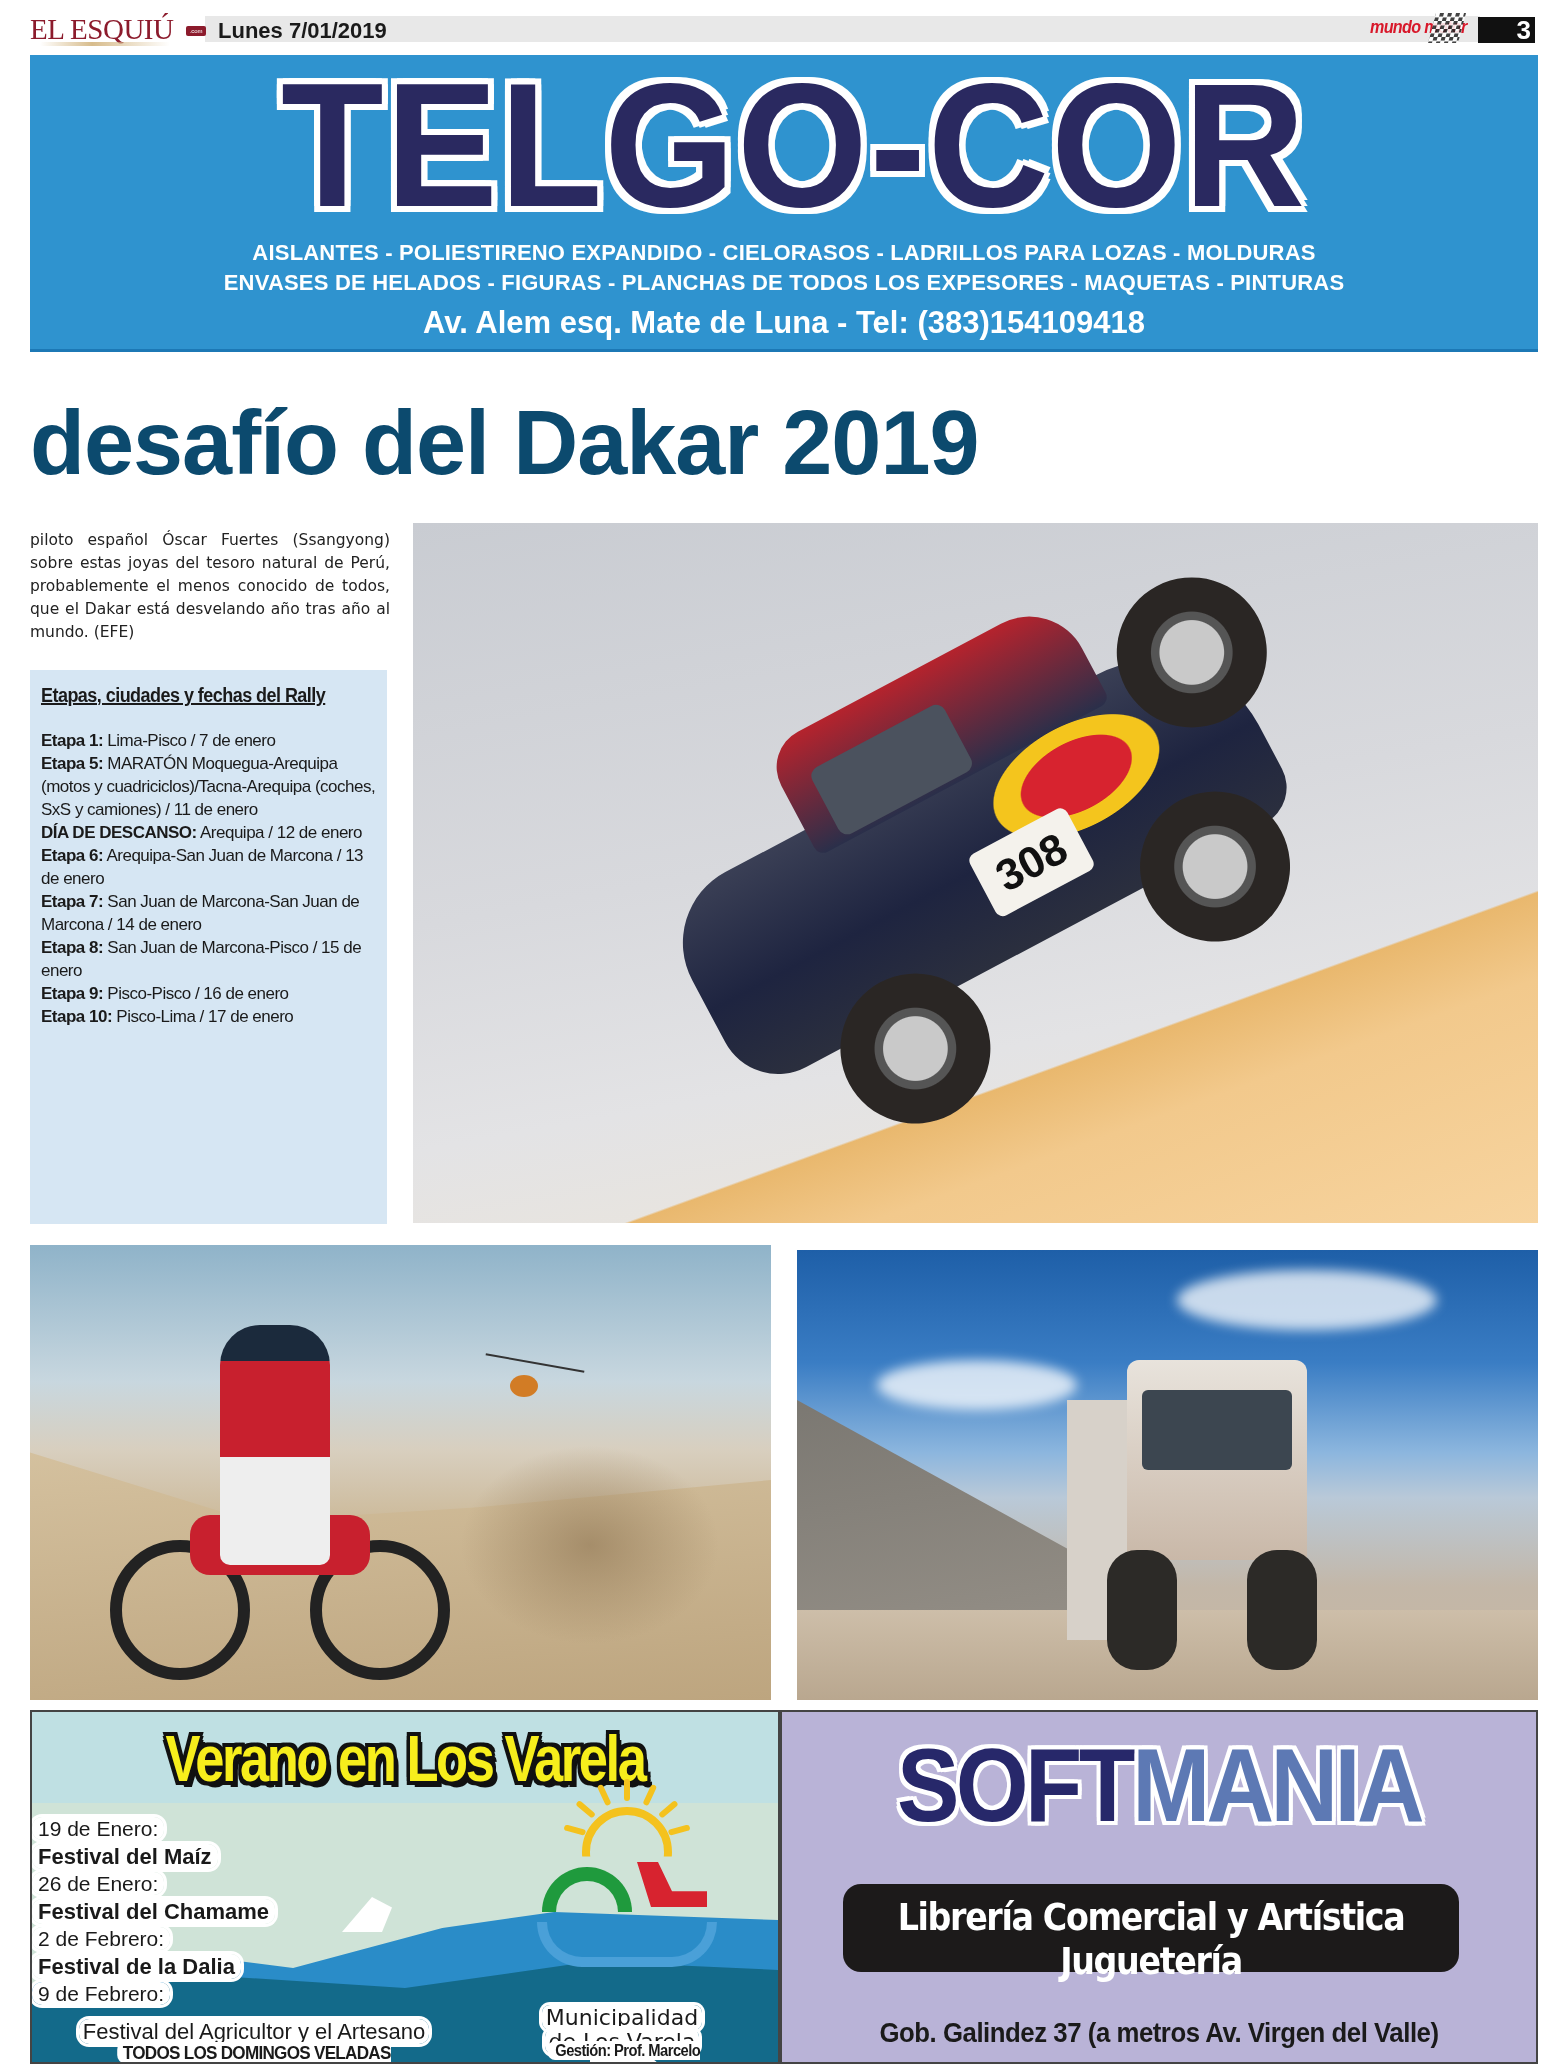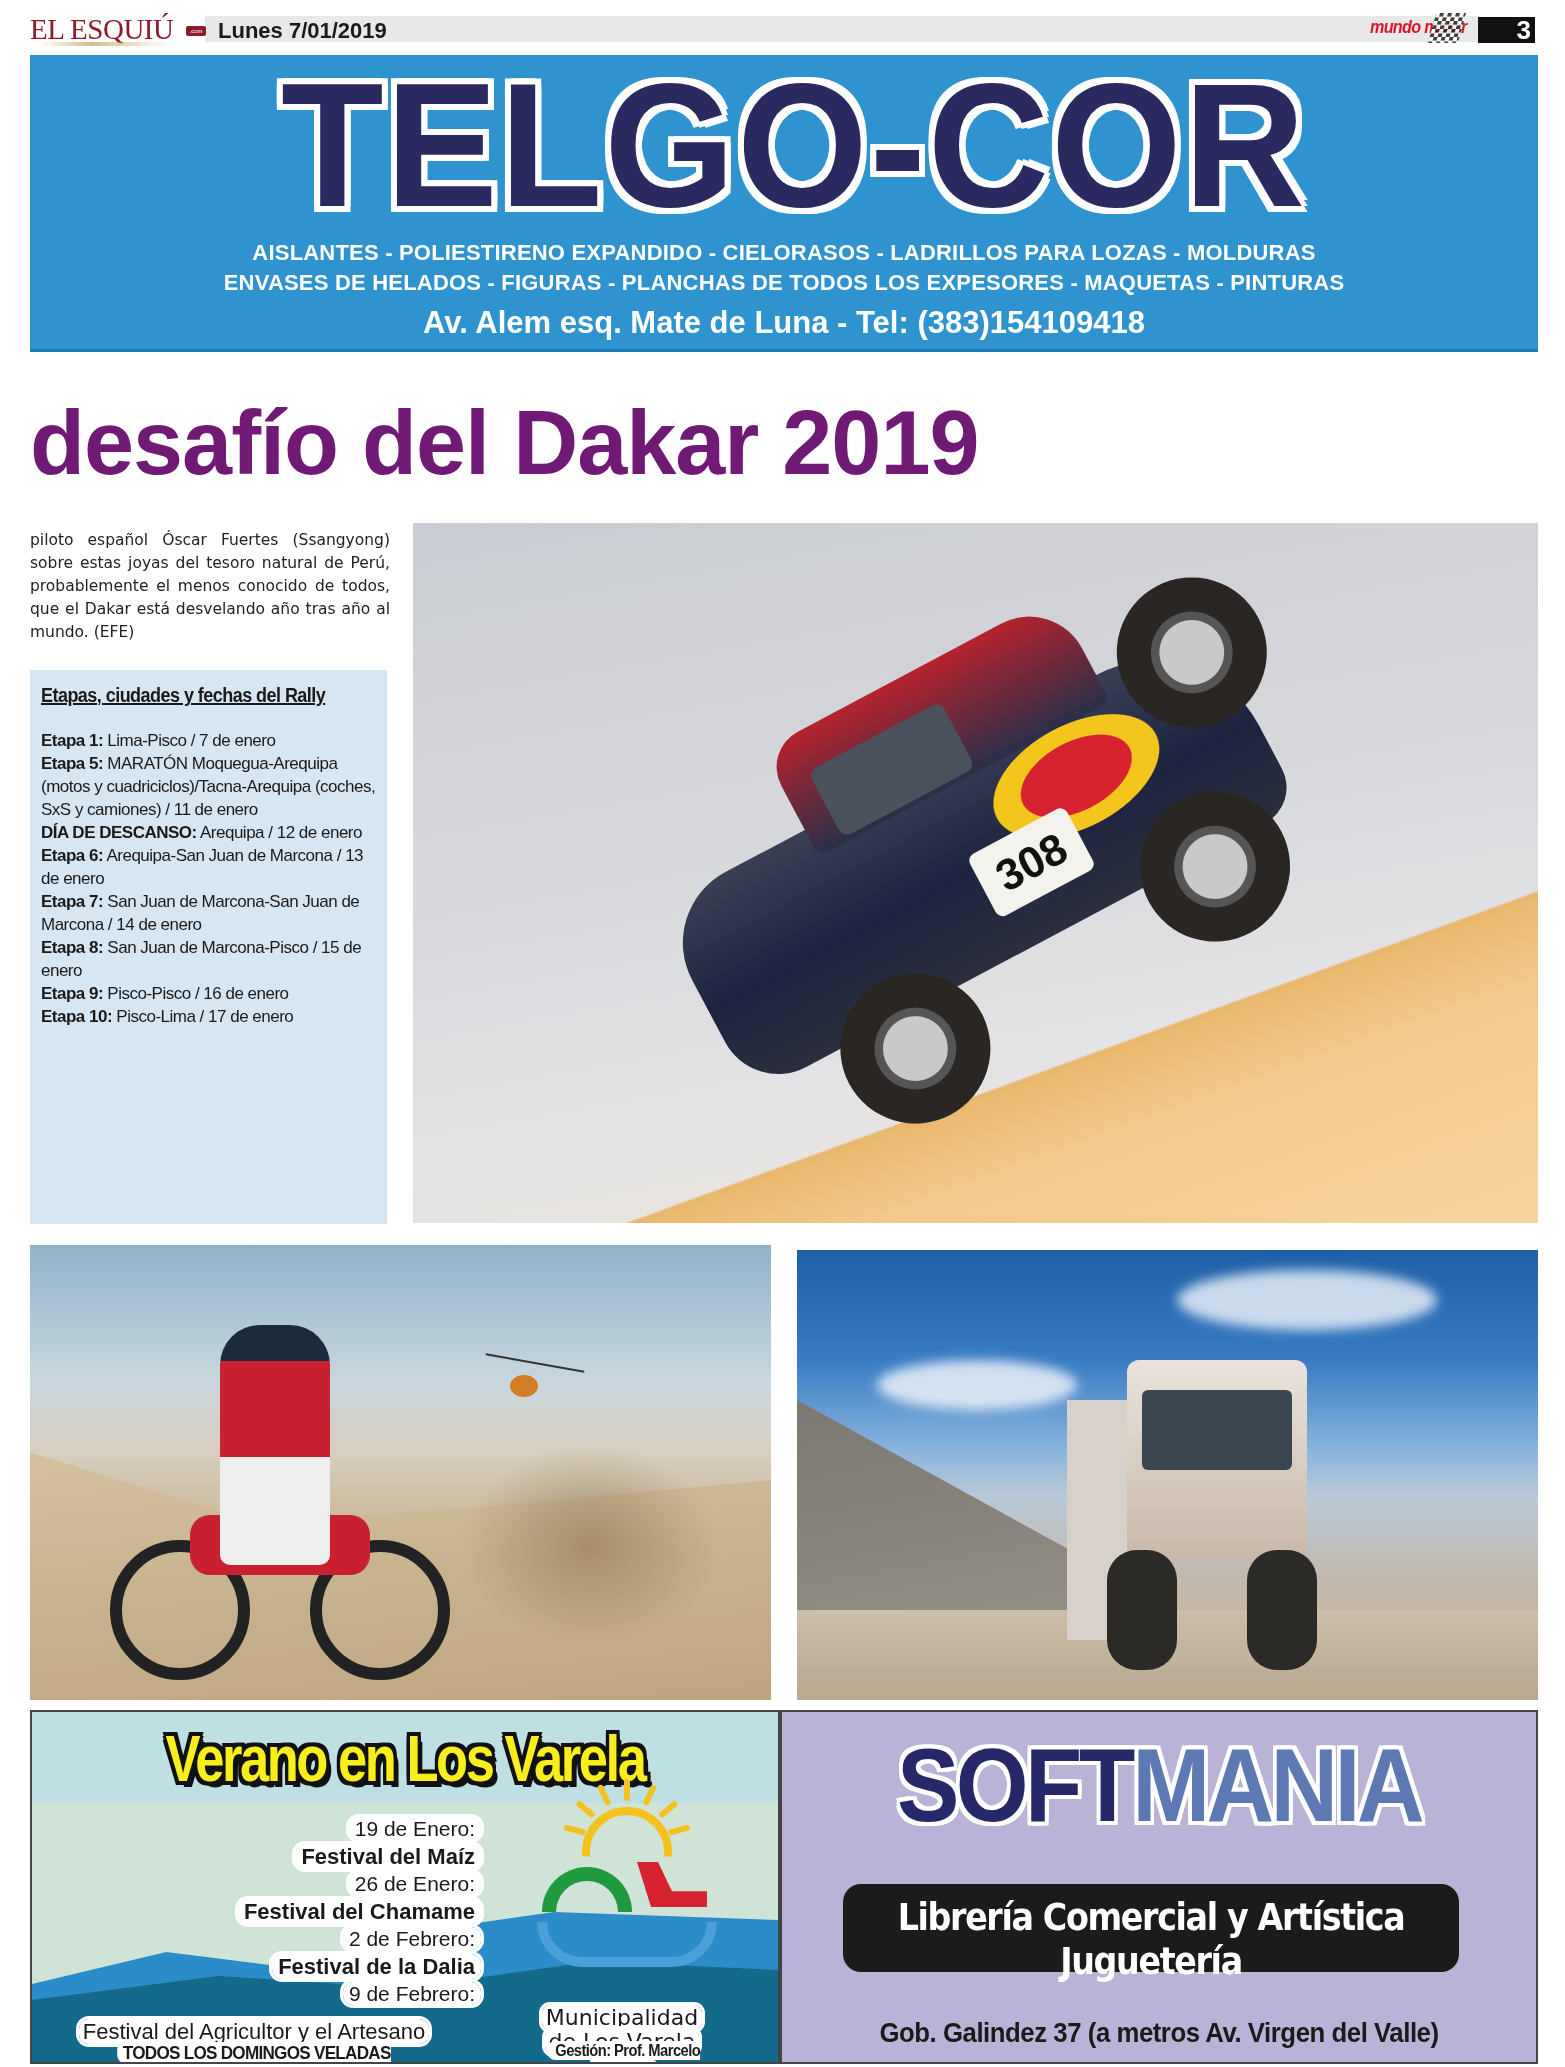--- a/index.html
+++ b/index.html
@@ -21,21 +21,21 @@
   
   .ad-telgo { position: absolute; left: 30px; top: 55px; width: 1508px; height: 297px; background: #2f93cf; border-bottom: 3px solid #1c78b5; }
   .telgo-title { position: absolute; left: 0; top: 0; width: 100%; text-align: center; font-family: "Liberation Sans", sans-serif; font-weight: 900; font-size: 168px; line-height: 180px; color: #2a2960; letter-spacing: 2px;
     text-shadow: -6px -6px 0 #fff, 6px -6px 0 #fff, -6px 6px 0 #fff, 6px 6px 0 #fff, 0 -6px 0 #fff, 0 6px 0 #fff, -6px 0 0 #fff, 6px 0 0 #fff; transform: scaleY(1.05); padding-left: 20px; }
   .telgo-line { position: absolute; left: 0; width: 100%; text-align: center; color: #fff; font-weight: bold; font-size: 22px; letter-spacing: 0.2px; }
   .telgo-line.l1 { top: 185px; }
   .telgo-line.l2 { top: 215px; }
   .telgo-addr { position: absolute; left: 0; top: 250px; width: 100%; text-align: center; color: #fff; font-weight: bold; font-size: 31px; }
 
   
-  .headline { position: absolute; left: 30px; top: 393px; font-size: 90px; font-weight: bold; color: #701a75; letter-spacing: -1px; line-height: 100px; }
+  .headline { position: absolute; left: 30px; top: 393px; font-size: 90px; font-weight: bold; color: #0c4a6e; letter-spacing: -1px; line-height: 100px; }
 
   
   .lead { position: absolute; left: 30px; top: 529px; width: 360px; font-family: "DejaVu Sans", sans-serif; font-size: 15.5px; line-height: 23px; text-align: justify; color: #222; }
   .stages-box { position: absolute; left: 30px; top: 670px; width: 357px; height: 554px; background: #d6e6f3; padding: 14px 10px 0 11px; }
   .stages-title { font-family: "Liberation Sans", sans-serif; font-weight: bold; font-size: 20px; text-decoration: underline; letter-spacing: -0.6px; color: #1a1a1a; transform: scaleX(0.9); transform-origin: left; white-space: nowrap; }
   .stages-list { margin-top: 22px; font-family: "Liberation Sans", sans-serif; font-size: 17px; line-height: 23px; letter-spacing: -0.5px; color: #1a1a1a; }
   .stage-item b { font-weight: bold; }
 
   
   .photo { position: absolute; overflow: hidden; }
@@ -77,21 +77,21 @@
   .truck .t1 { left: 40px; } .truck .t2 { left: 180px; }
 
   
   .ad-varela { position: absolute; left: 30px; top: 1710px; width: 750px; height: 354px; border: 2px solid #444; overflow: hidden;
     background: linear-gradient(180deg, #bfe0e3 0 26%, #cfe3d7 26% 100%); }
   .varela-mtn1 { position: absolute; left: 0; top: 200px; width: 100%; height: 160px; background: #2a8cc8; clip-path: polygon(0 45%, 18% 25%, 35% 35%, 55% 10%, 70% 0, 100% 5%, 100% 100%, 0 100%); }
   .varela-mtn2 { position: absolute; left: 0; top: 240px; width: 100%; height: 120px; background: #136a8a; clip-path: polygon(0 40%, 25% 20%, 50% 30%, 75% 8%, 100% 15%, 100% 100%, 0 100%); }
   .varela-snow { position: absolute; left: 310px; top: 185px; width: 50px; height: 35px; background: #fff; clip-path: polygon(0 100%, 60% 0, 100% 30%, 80% 100%); }
   .varela-title { position: absolute; left: 0; top: 10px; width: 100%; text-align: center; font-family: "Liberation Sans", sans-serif; font-weight: bold; font-size: 64px; color: #f7ee1c; letter-spacing: -3px; transform: scaleX(0.82);
     text-shadow: -4px -4px 0 #111, 4px -4px 0 #111, -4px 4px 0 #111, 4px 4px 0 #111, 0 -4px 0 #111, 0 4px 0 #111, -4px 0 0 #111, 4px 0 0 #111, 6px 6px 0 #111; }
-  .varela-events { position: absolute; left: 9px; top: 103px; width: 440px; text-align: right; }
+  .varela-events { position: absolute; left: 0; top: 103px; width: 440px; text-align: left; }
   .ev-date, .ev-name { display: block; line-height: 27.5px; color: #1a1a1a; }
   .ev-date { font-size: 21px; }
   .ev-name { font-size: 22px; font-weight: bold; }
   .ev-date span, .ev-name span { background: #fff; border-radius: 10px; padding: 0 6px; box-shadow: 0 0 0 3px #fff; }
   .varela-agri { position: absolute; left: 12px; top: 308px; width: 420px; text-align: center; font-size: 22px; line-height: 24px; }
   .varela-agri span { background: #fff; border-radius: 10px; padding: 0 4px; box-shadow: 0 0 0 3px #fff; }
   .varela-sundays { position: absolute; left: 12px; top: 330px; width: 420px; text-align: center; font-weight: bold; font-size: 19px; letter-spacing: -0.8px; transform: scaleX(0.9); }
   .varela-sundays span { background: #fff; border-radius: 8px; padding: 0 6px; }
   .varela-logo { position: absolute; left: 490px; top: 85px; width: 200px; height: 170px; }
   .sun { position: absolute; left: 60px; top: 10px; width: 90px; height: 90px; border-radius: 50%; border: 8px solid #f4c21e; clip-path: inset(0 0 45% 0); }

